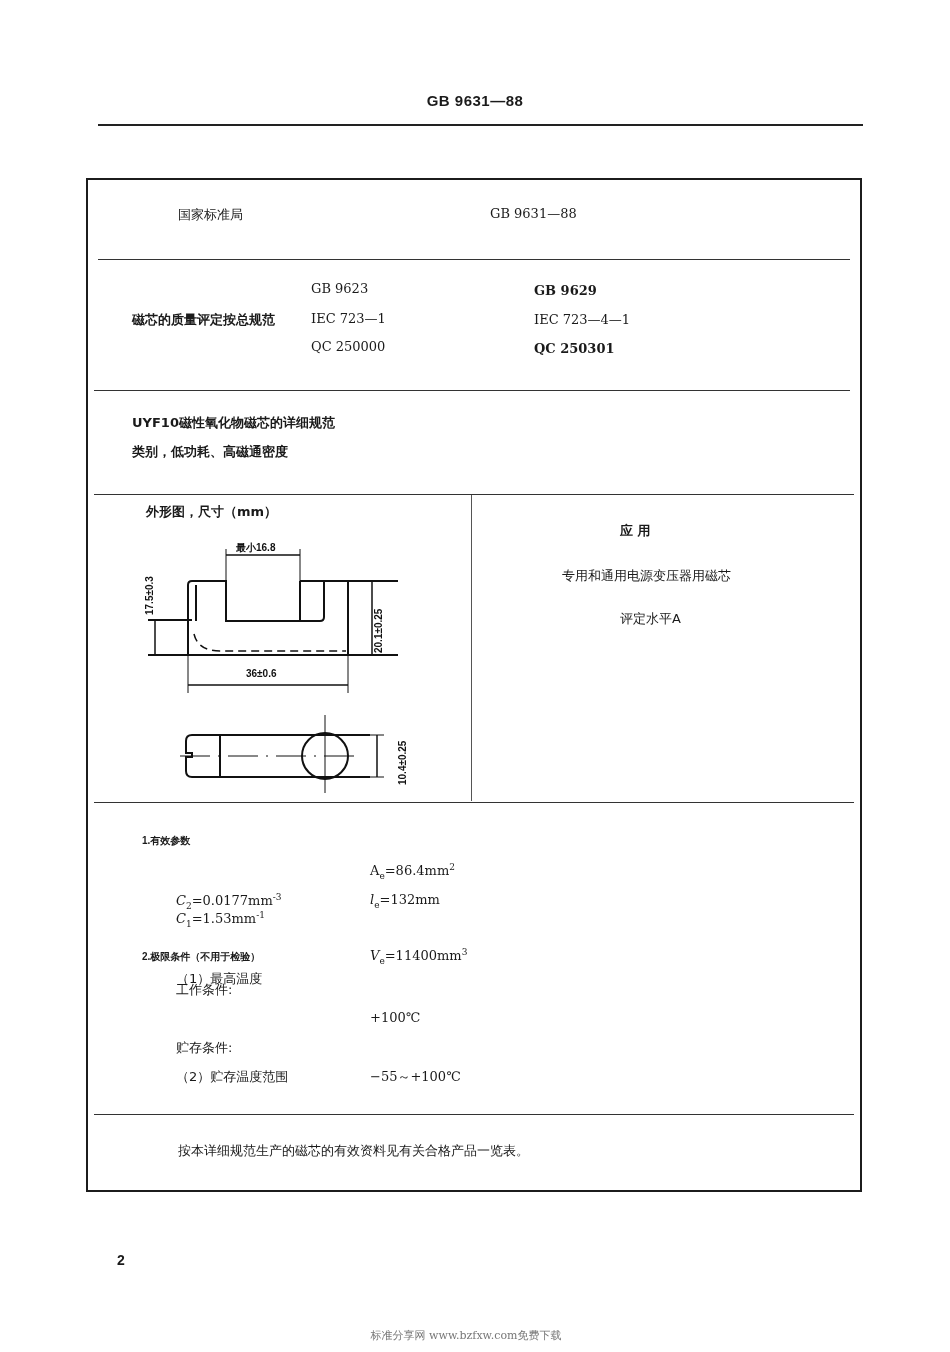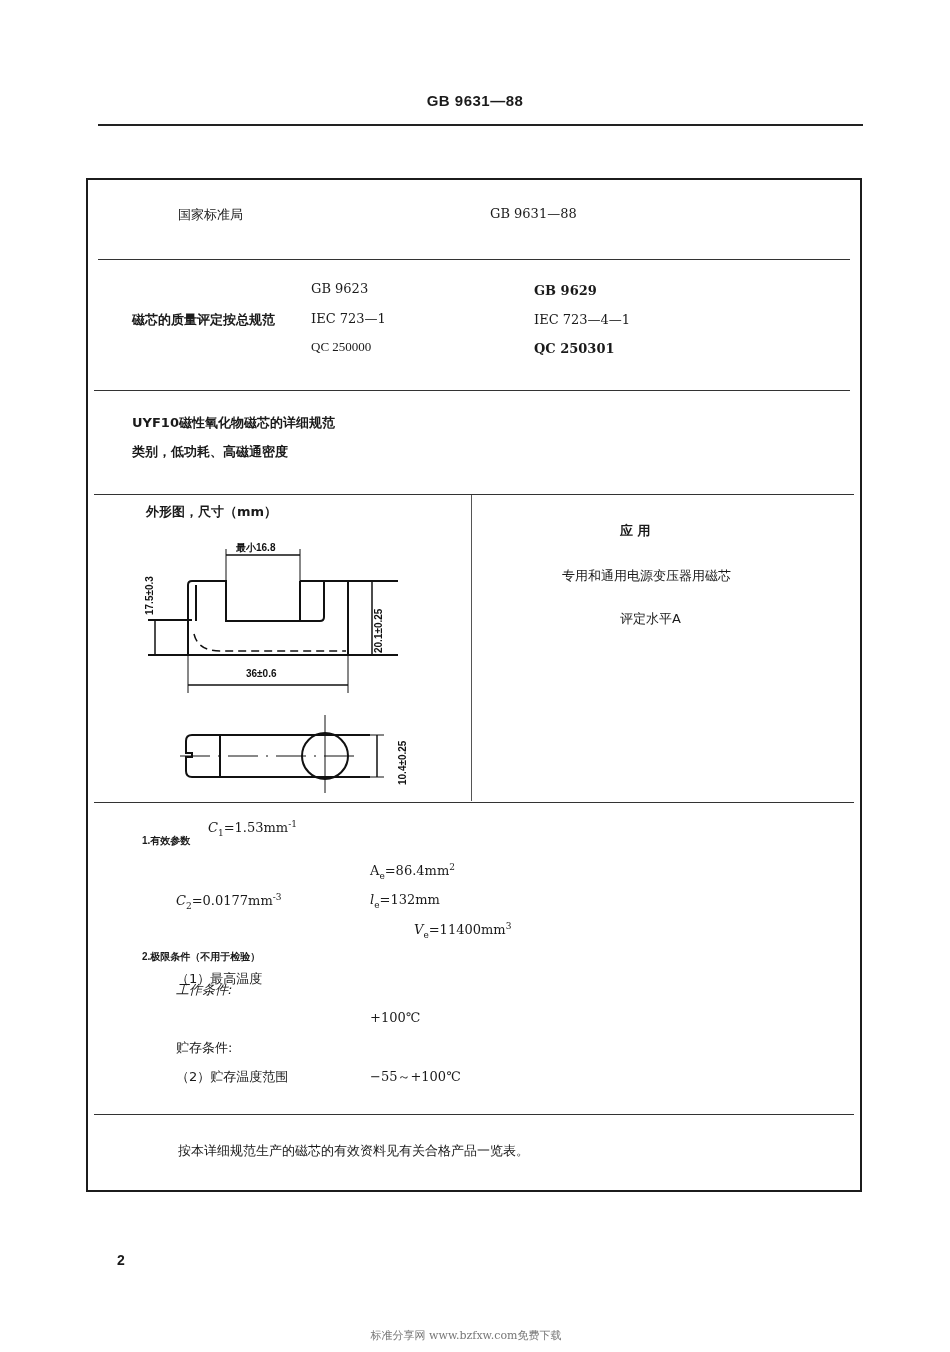--- a/index.html
+++ b/index.html
@@ -43,21 +43,21 @@
   <div class="hline" style="left:6px; width:760px; top:622px;"></div>
   <div class="hline" style="left:6px; width:760px; top:934px;"></div>
 </div>
 
 <div class="abs cn" style="left:178px; top:206px;">国家标准局</div>
 <div class="abs txt" style="left:490px; top:206px;">GB 9631—88</div>
 
 <div class="abs cn bold" style="left:132px; top:311px;">磁芯的质量评定按总规范</div>
 <div class="abs txt" style="left:311px; top:281px;">GB 9623</div>
 <div class="abs txt" style="left:311px; top:311px;">IEC 723—1</div>
-<div class="abs txt" style="left:311px; top:339px;font-family:Liberation Serif, serif;">QC 250000</div>
+<div class="abs txt" style="left:311px; top:339px;">QC 250000</div>
 <div class="abs txt bold" style="left:534px; top:283px;">GB 9629</div>
 <div class="abs txt" style="left:534px; top:312px;">IEC 723—4—1</div>
 <div class="abs txt bold" style="left:534px; top:341px;">QC 250301</div>
 
 <div class="abs cn bold" style="left:132px; top:414px;">UYF10磁性氧化物磁芯的详细规范</div>
 <div class="abs cn bold" style="left:132px; top:443px;">类别，低功耗、高磁通密度</div>
 
 <div class="abs cn bold" style="left:146px; top:503px;">外形图，尺寸（mm）</div>
 
 <svg class="abs" style="left:140px; top:535px;" width="320" height="260" viewBox="0 0 320 260">
@@ -108,38 +108,38 @@
   </g>
   <text transform="translate(266,250) rotate(-90)">10.4±0.25</text>
 </svg>
 
 <div class="abs cn bold" style="left:620px; top:522px;">应  用</div>
 <div class="abs cn" style="left:562px; top:567px;">专用和通用电源变压器用磁芯</div>
 <div class="abs cn" style="left:620px; top:610px;text-align:center;">评定水平A</div>
 
 <div class="abs sec-head" style="left:130px; top:834px;">1.有效参数</div>
 
-<div class="abs txt" style="left:176px; top:819px;margin-left:32px;">
+<div class="abs txt" style="left:176px; top:910px;">
   <i>C</i><sub>1</sub><span>=1.53mm</span><sup>-1</sup>
 </div>
 <div class="abs txt" style="left:176px; top:892px;">
   <i>C</i><sub>2</sub><span>=0.0177mm</span><sup>-3</sup>
 </div>
 <div class="abs txt" style="left:370px; top:862px;">
   <span>A</span><sub>e</sub><span>=86.4mm</span><sup>2</sup>
 </div>
 <div class="abs txt" style="left:370px; top:892px;">
   <i>l</i><sub>e</sub><span>=132mm</span>
 </div>
-<div class="abs txt" style="left:370px; top:921px;margin-left:44px;">
+<div class="abs txt" style="left:370px; top:947px;">
   <i>V</i><sub>e</sub><span>=11400mm</span><sup>3</sup>
 </div>
 
 <div class="abs sec-head" style="left:130px; top:950px;">2.极限条件（不用于检验）</div>
-<div class="abs cn" style="left:176px; top:981px;font-style:italic;">工作条件:</div>
+<div class="abs cn" style="left:176px; top:981px;">工作条件:</div>
 <div class="abs cn" style="left:176px; top:970px;">（1）最高温度</div>
 <div class="abs txt" style="left:370px; top:1010px;">+100℃</div>
 <div class="abs cn" style="left:176px; top:1039px;">贮存条件:</div>
 <div class="abs cn" style="left:176px; top:1068px;">（2）贮存温度范围</div>
 <div class="abs txt" style="left:370px; top:1068px;">−55～+100℃</div>
 
 <div class="abs cn" style="left:132px; top:1142px;margin-left:46px;">按本详细规范生产的磁芯的有效资料见有关合格产品一览表。</div>
 
 <div class="abs footer-page">2</div>
 <div class="abs footer-watermark">标准分享网 www.bzfxw.com免费下载</div>

